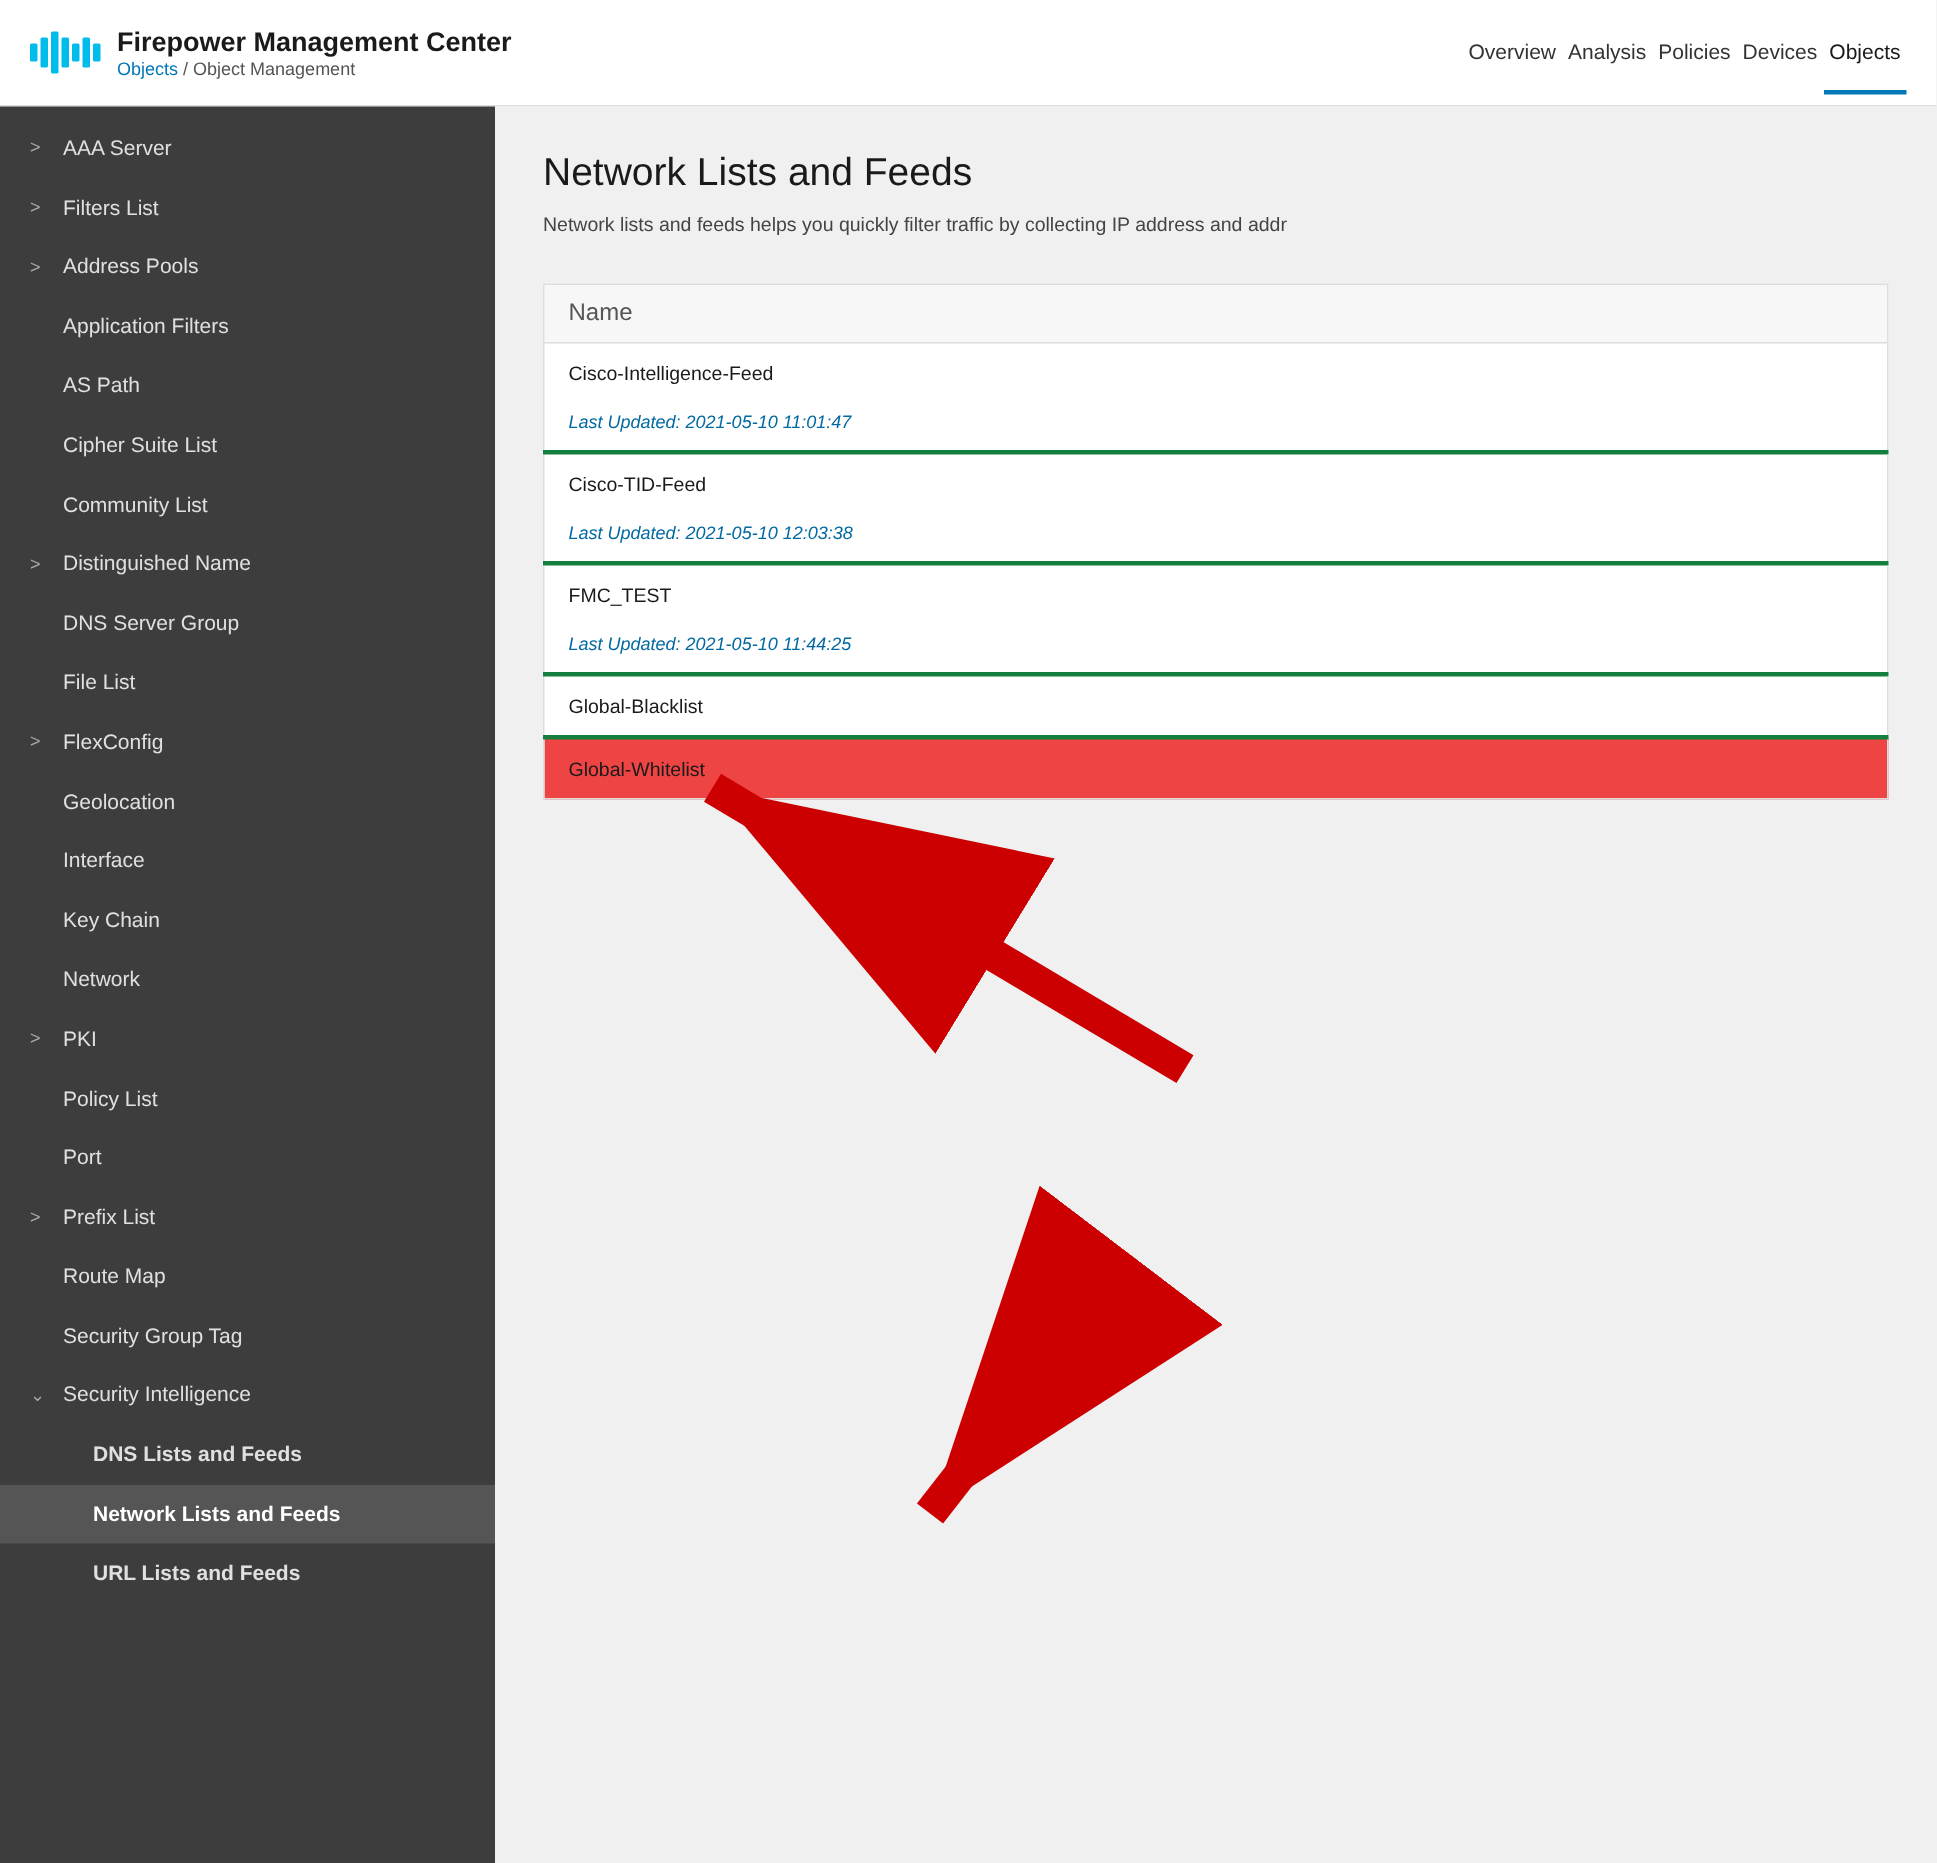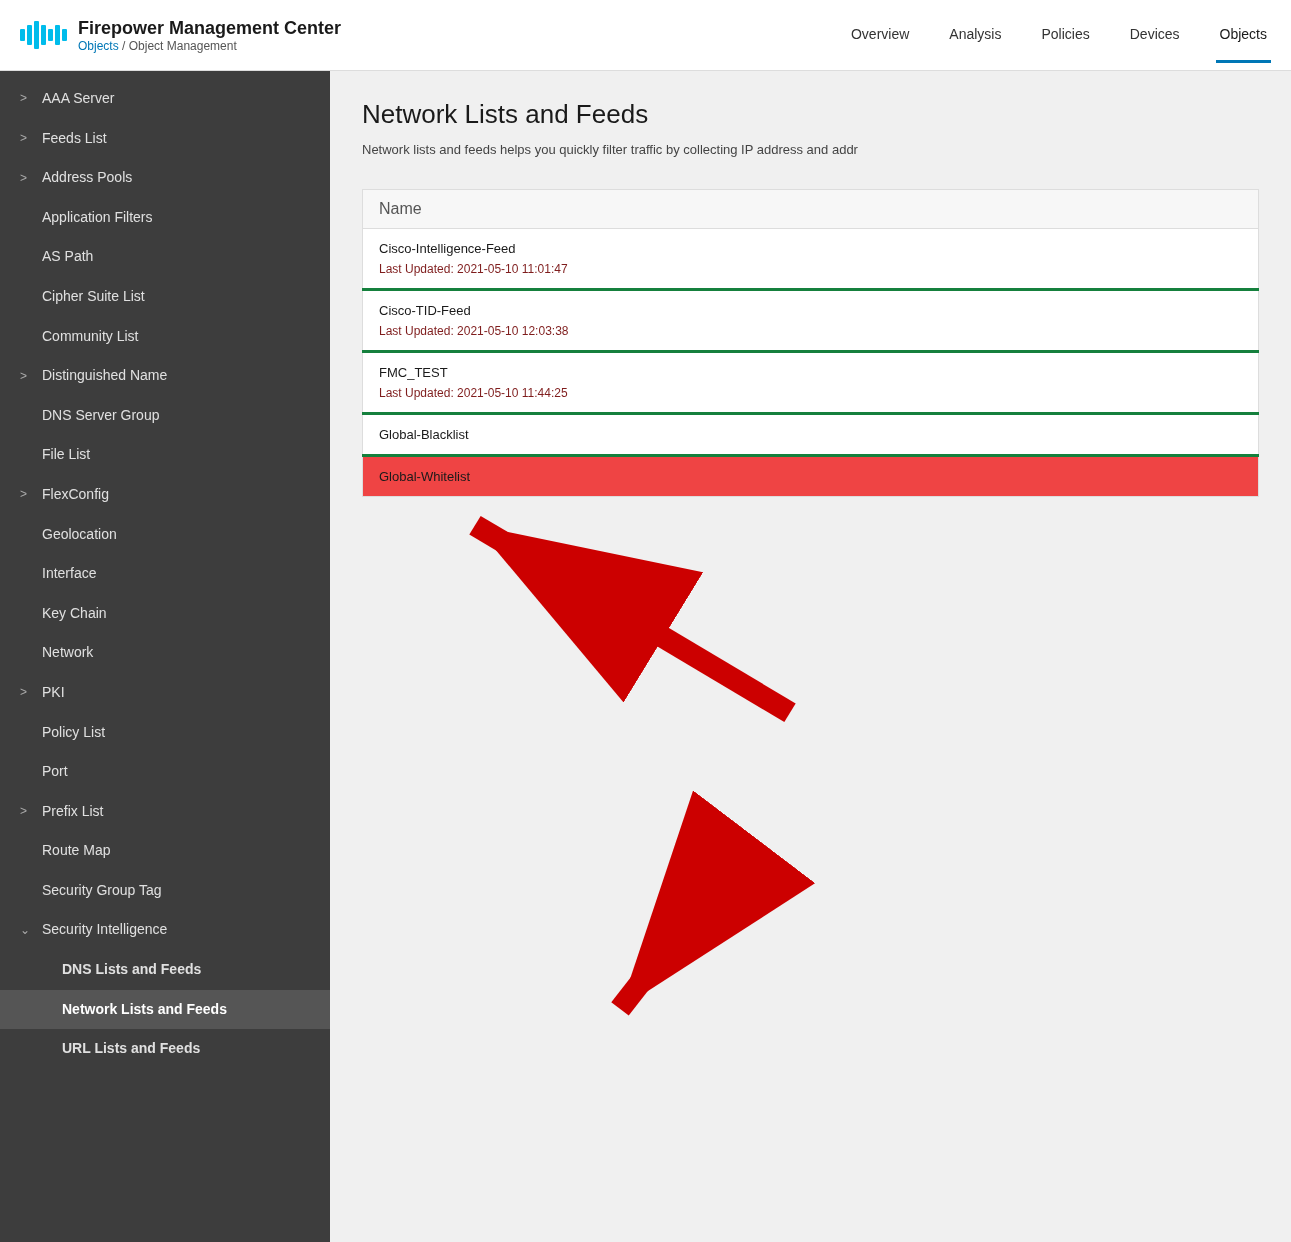--- a/index.html
+++ b/index.html
@@ -26,21 +26,20 @@
       margin-right: 10px;
     }
     .app-title-block { display: flex; flex-direction: column; }
     .app-title { font-size: 18px; font-weight: 600; color: #1a1a1a; }
     .breadcrumb { font-size: 12px; color: #0077b6; }
     .breadcrumb span { color: #555; }
 
     .nav-menu {
       display: flex;
       align-items: center;
-      gap: 32px;
       margin-left: auto;
     }
     .nav-item {
       font-size: 14px;
       color: #333;
       cursor: pointer;
       padding: 0 4px;
       height: 56px;
       display: flex;
       align-items: center;
@@ -130,21 +129,21 @@
       padding: 12px 16px;
       border-bottom: 3px solid #15803d;
       font-size: 13px;
       color: #222;
     }
     .data-table tr.highlighted td {
       background: #ef4444;
     }
     .data-table tr:last-child td { border-bottom: none; }
     .row-name { font-size: 13px; color: #1a1a1a; }
-    .row-sub { font-size: 12px; color: #7f1d1d; margin-top: 6px; }
+    .row-sub { font-size: 12px; color: #0369a1; font-style: italic; margin-top: 18px; }
 
     
     .overlay-svg {
       position: absolute;
       top: 0;
       left: 0;
       width: 100%;
       height: 100%;
       pointer-events: none;
     }
@@ -182,21 +181,21 @@
 
 <div class="main-layout">
 
   <div class="sidebar">
     <div class="sidebar-item">
       <span class="chevron">&gt;</span>
       <span>AAA Server</span>
     </div>
     <div class="sidebar-item">
       <span class="chevron">&gt;</span>
-      <span>Feeds List</span>
+      <span>Filters List</span>
     </div>
     <div class="sidebar-item">
       <span class="chevron">&gt;</span>
       <span>Address Pools</span>
     </div>
     <div class="sidebar-item">
       <span class="chevron">&nbsp;</span>
       <span>Application Filters</span>
     </div>
     <div class="sidebar-item">

